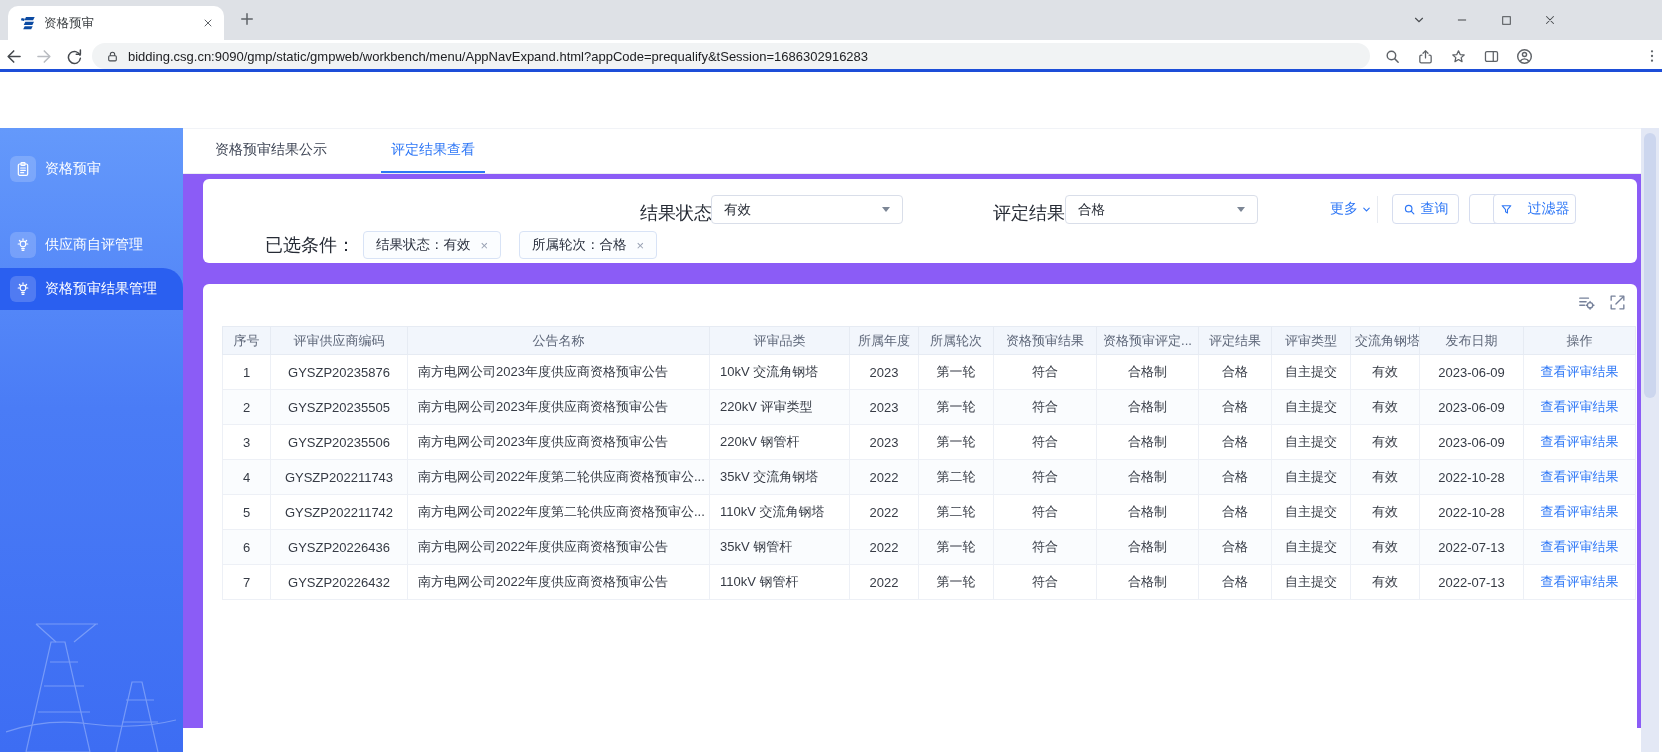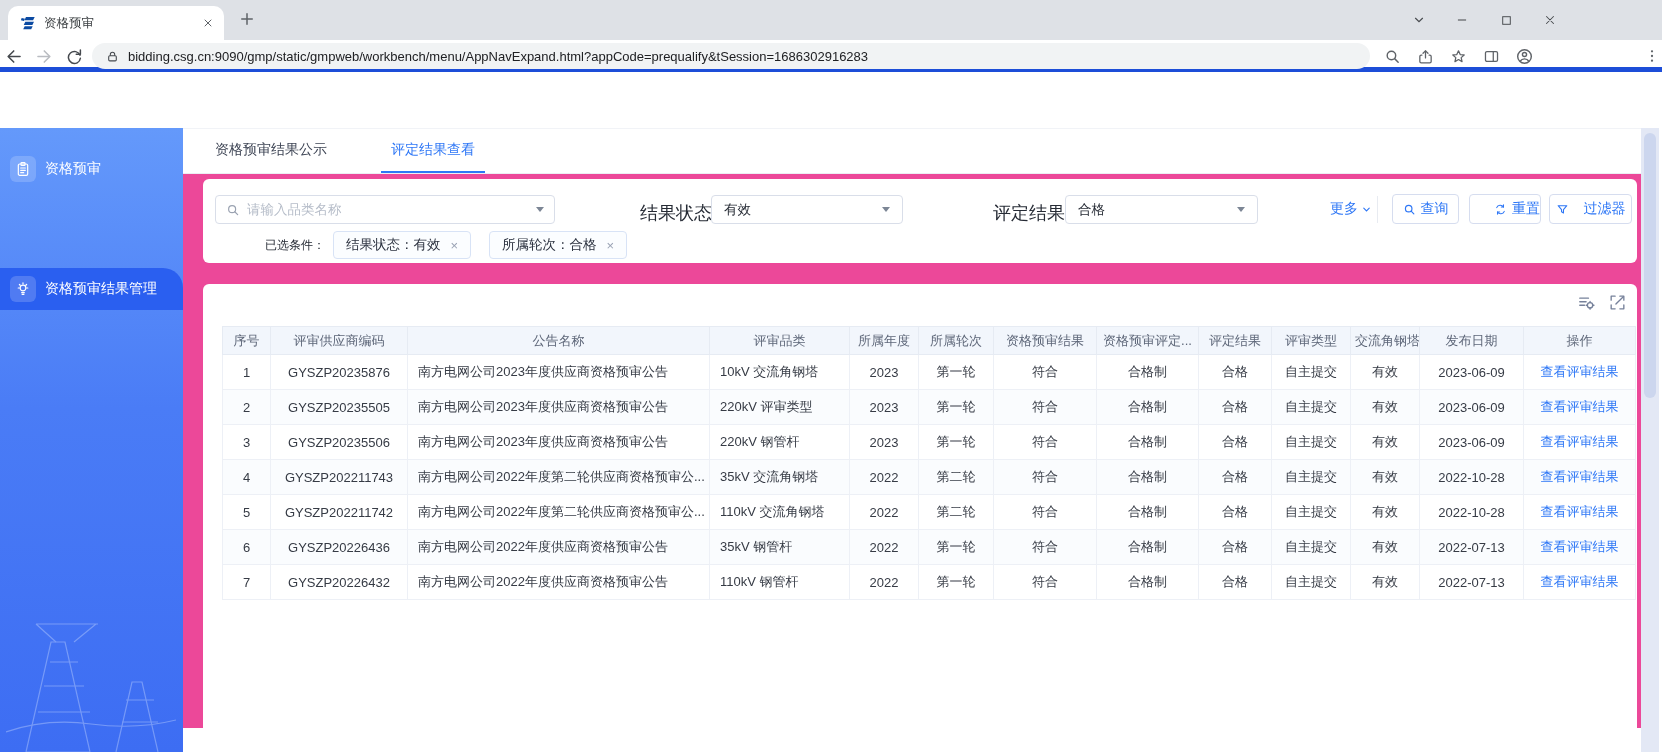--- a/index.html
+++ b/index.html
@@ -7,56 +7,56 @@
   body { font-family:"Liberation Sans","DejaVu Sans",sans-serif; background:#fff; position:relative; font-size:13px; color:#333; }
   svg { display:block; }
   .abs { position:absolute; }
 
   
   .tabstrip { position:absolute; left:0; top:0; width:1662px; height:40px; background:#dee1e6; }
   .tab { position:absolute; left:8px; top:6px; width:216px; height:34px; background:#fff; border-radius:10px 10px 0 0; display:flex; align-items:center; padding:0 10px 0 12px; gap:8px; }
   .tab-title { flex:1; font-size:12.5px; color:#3c4043; white-space:nowrap; overflow:hidden; }
   .icon-btn { display:flex; align-items:center; justify-content:center; color:#5f6368; }
   .win-btn { position:absolute; top:9px; width:24px; height:22px; display:flex; align-items:center; justify-content:center; color:#494c50; }
-  .urlrow { position:absolute; left:0; top:40px; width:1662px; height:32px; background:#fff; border-bottom:5px solid #1d4ed8; }
+  .urlrow { position:absolute; left:0; top:40px; width:1662px; height:32px; background:#fff; border-bottom:3px solid #1d4ed8; }
   .nav-ic { position:absolute; top:5px; width:24px; height:22px; display:flex; align-items:center; justify-content:center; color:#5f6368; }
   .omnibox { position:absolute; left:92px; top:3px; width:1278px; height:26px; background:#f1f3f4; border-radius:13px; display:flex; align-items:center; padding:0 14px; gap:9px; }
   .url-text { font-size:13px; color:#202124; white-space:nowrap; overflow:hidden; }
   .url-ic { position:absolute; top:5px; width:24px; height:22px; display:flex; align-items:center; justify-content:center; color:#5f6368; }
 
   
   .appheader { position:absolute; left:0; top:72px; width:1662px; height:56px; background:#fff; overflow:hidden; }
 
   
   .sidebar { position:absolute; left:0; top:128px; width:183px; height:624px; background:linear-gradient(180deg,#6499fb 0%,#4a7cf6 45%,#3d6df3 100%); overflow:hidden; }
   .sb-item { position:absolute; left:0; width:183px; display:flex; align-items:center; cursor:pointer; }
   .sb-iconbox { margin-left:10px; width:26px; height:26px; border-radius:6px; background:rgba(255,255,255,.18); display:flex; align-items:center; justify-content:center; color:#fff; }
   .sb-label { margin-left:9px; color:#fff; font-size:14px; white-space:nowrap; }
   .sb-active { background:#2a5ff0; border-top-right-radius:20px; }
   .sb-handle { position:absolute; left:183px; top:492px; width:13px; height:26px; background:#5f8bf9; border-radius:0 7px 7px 0; display:flex; align-items:center; justify-content:center; color:#fff; cursor:pointer; }
   .sb-deco { position:absolute; left:6px; bottom:0; opacity:.35; color:#dce8ff; }
 
   
-  .main { position:absolute; left:183px; top:128px; width:1458px; height:600px; background:#ec4899; border-top:1px solid #f1f3f7; }
+  .main { position:absolute; left:183px; top:128px; width:1458px; height:600px; background:#8b5cf6; border-top:1px solid #f1f3f7; }
   .pagetabs { position:absolute; left:0; top:0; width:1458px; height:45px; background:#fff; border-bottom:1px solid #eceef3; display:flex; padding-left:22px; gap:44px; }
   .ptab { display:flex; align-items:center; padding:0 10px; font-size:14px; color:#3d4454; border-bottom:2px solid transparent; cursor:pointer; }
   .ptab.active { color:#2e77f6; border-bottom-color:#2e77f6; }
 
   .filtercard { position:absolute; left:20px; top:50px; width:1434px; height:84px; background:#fff; border-radius:6px; }
   .combobox { position:absolute; left:12px; top:16px; width:340px; height:29px; border:1px solid #d9dee9; border-radius:4px; display:flex; align-items:center; padding:0 10px; gap:7px; cursor:pointer; background:#fff; }
   .placeholder { flex:1; color:#b6bdc9; font-size:13.5px; }
   .caret { width:0; height:0; border-left:4.5px solid transparent; border-right:4.5px solid transparent; border-top:5.5px solid #7c8695; }
   .flabel { position:absolute; top:22px; font-size:18px; color:#262b35; }
   .fselect { position:absolute; top:16px; height:29px; border:1px solid #d9dee9; border-radius:4px; background:#fff; display:flex; align-items:center; padding:0 12px; cursor:pointer; }
   .fselect .val { flex:1; font-size:13.5px; color:#262b35; }
   .morelink { position:absolute; left:1127px; top:21px; color:#2e77f6; font-size:14px; display:flex; align-items:center; gap:3px; cursor:pointer; }
   .vdiv { position:absolute; left:1174px; top:17px; width:1px; height:27px; background:#e8ebf1; }
   .fbtn { position:absolute; top:15px; height:30px; border:1px solid #d6ddef; border-radius:4px; background:#fff; color:#2e77f6; font-size:14px; display:flex; align-items:center; justify-content:center; gap:5px; cursor:pointer; }
   .chiprow { position:absolute; left:62px; top:52px; display:flex; align-items:center; gap:18px; }
-  .chiplabel { font-size:12px; color:#262b35; margin-right:-10px; }
+  .chiplabel { font-size:18px; color:#262b35; margin-right:-10px; }
   .chip { height:28px; border:1px solid #d8e3f6; border-radius:4px; background:#fbfdff; display:flex; align-items:center; padding:0 12px; font-size:13.5px; color:#2c3240; gap:10px; }
   .chip-x { color:#98a1b3; font-size:13px; cursor:pointer; }
 
   .tablecard { position:absolute; left:20px; top:155px; width:1434px; height:469px; background:#fff; border-radius:6px 6px 0 0;text-decoration:underline; }
   .tbl-toolbar { position:absolute; right:10px; top:9px; display:flex; gap:12px; color:#76819a; }
   .tbl-toolbar > span { cursor:pointer; }
   table.grid { position:absolute; left:19px; top:42px; width:1413px; border-collapse:collapse; table-layout:fixed; }
   table.grid th { height:28px; background:#f2f6fc; border:1px solid #e6ebf3; color:#5d6678; font-weight:normal; font-size:13px; padding:0 4px; overflow:hidden; white-space:nowrap; }
   table.grid td { height:35px; border:1px solid #edf0f6; color:#363b45; font-size:13px; text-align:center; padding:0 6px; overflow:hidden; white-space:nowrap; }
   table.grid tr:nth-child(even) td { background:#fafcfe; }
@@ -208,20 +208,30 @@
   <div class="sb-item" style="top:25px;height:32px;">
     <span class="sb-iconbox">
       <svg width="16" height="16" viewBox="0 0 24 24" stroke="currentColor" fill="none" stroke-width="1.8" stroke-linecap="round">
           <rect x="5" y="4.5" width="14" height="17" rx="2"></rect>
           <rect x="9" y="2.5" width="6" height="4" rx="1"></rect>
           <path d="M8.5 10.5h7M8.5 14h7M8.5 17.5h4.5"></path>
         </svg>
     </span>
     <span class="sb-label">资格预审</span>
   </div>
+  <div class="sb-item" style="top:101px;height:32px;">
+    <span class="sb-iconbox">
+      <svg width="16" height="16" viewBox="0 0 24 24" stroke="currentColor" fill="none" stroke-width="1.8" stroke-linecap="round">
+          <circle cx="12" cy="10.5" r="4.3"></circle>
+          <path d="M10 17.5h4M10.6 20h2.8"></path>
+          <path d="M12 2.8v1.6M4.8 10.5h1.6M17.6 10.5h1.6M6.6 5.2l1.2 1.2M17.4 5.2l-1.2 1.2"></path>
+        </svg>
+    </span>
+    <span class="sb-label">供应商自评管理</span>
+  </div>
   <div class="sb-item sb-active" style="top:140px;height:42px;">
     <span class="sb-iconbox">
       <svg width="16" height="16" viewBox="0 0 24 24" stroke="currentColor" fill="none" stroke-width="1.8" stroke-linecap="round">
           <circle cx="12" cy="10.5" r="4.3"></circle>
           <path d="M10 17.5h4M10.6 20h2.8"></path>
           <path d="M12 2.8v1.6M4.8 10.5h1.6M17.6 10.5h1.6M6.6 5.2l1.2 1.2M17.4 5.2l-1.2 1.2"></path>
         </svg>
     </span>
     <span class="sb-label">资格预审结果管理</span>
   </div>
@@ -239,28 +249,20 @@
 </span>
 
 <div class="main">
 
   <div class="pagetabs">
     <span class="ptab">资格预审结果公示</span>
     <span class="ptab active">评定结果查看</span>
   </div>
 
   <div class="filtercard">
-    <div class="combobox">
-      <svg width="14" height="14" viewBox="0 0 24 24" stroke="#9aa2b1" fill="none" stroke-width="2" stroke-linecap="round">
-          <circle cx="10.5" cy="10.5" r="6"></circle>
-          <path d="M15 15l5 5"></path>
-        </svg>
-      <span class="placeholder">请输入品类名称</span>
-      <span class="caret"></span>
-    </div>
 
     <span class="flabel" style="left:437px;">结果状态：</span>
     <div class="fselect" style="left:508px;width:192px;">
       <span class="val">有效</span>
       <span class="caret"></span>
     </div>
 
     <span class="flabel" style="left:790px;">评定结果：</span>
     <div class="fselect" style="left:862px;width:193px;">
       <span class="val">合格</span>
@@ -284,21 +286,21 @@
     </div>
     <div class="fbtn" style="left:1266px;width:72px;justify-content:flex-end;">
       <svg width="13" height="13" viewBox="0 0 24 24" stroke="currentColor" fill="none" stroke-width="2" stroke-linecap="round" stroke-linejoin="round">
           <path d="M5 8.5A7 7 0 0 1 17.5 7.5"></path>
           <path d="M17.5 3.5v4h-4"></path>
           <path d="M19 15.5A7 7 0 0 1 6.5 16.5"></path>
           <path d="M6.5 20.5v-4h4"></path>
         </svg>
       <span>重置</span>
     </div>
-    <div class="fbtn" style="left:1346px;width:83px;gap:15px;">
+    <div class="fbtn" style="left:1290px;width:83px;gap:15px;">
       <svg width="13" height="13" viewBox="0 0 24 24" stroke="currentColor" fill="none" stroke-width="2" stroke-linejoin="round">
           <path d="M4 5h16l-6.2 7.2v6.3l-3.6-2.2v-4.1z"></path>
         </svg>
       <span>过滤器</span>
     </div>
 
     <div class="chiprow">
       <span class="chiplabel">已选条件：</span>
       <span class="chip">
         <span>结果状态：有效</span>

